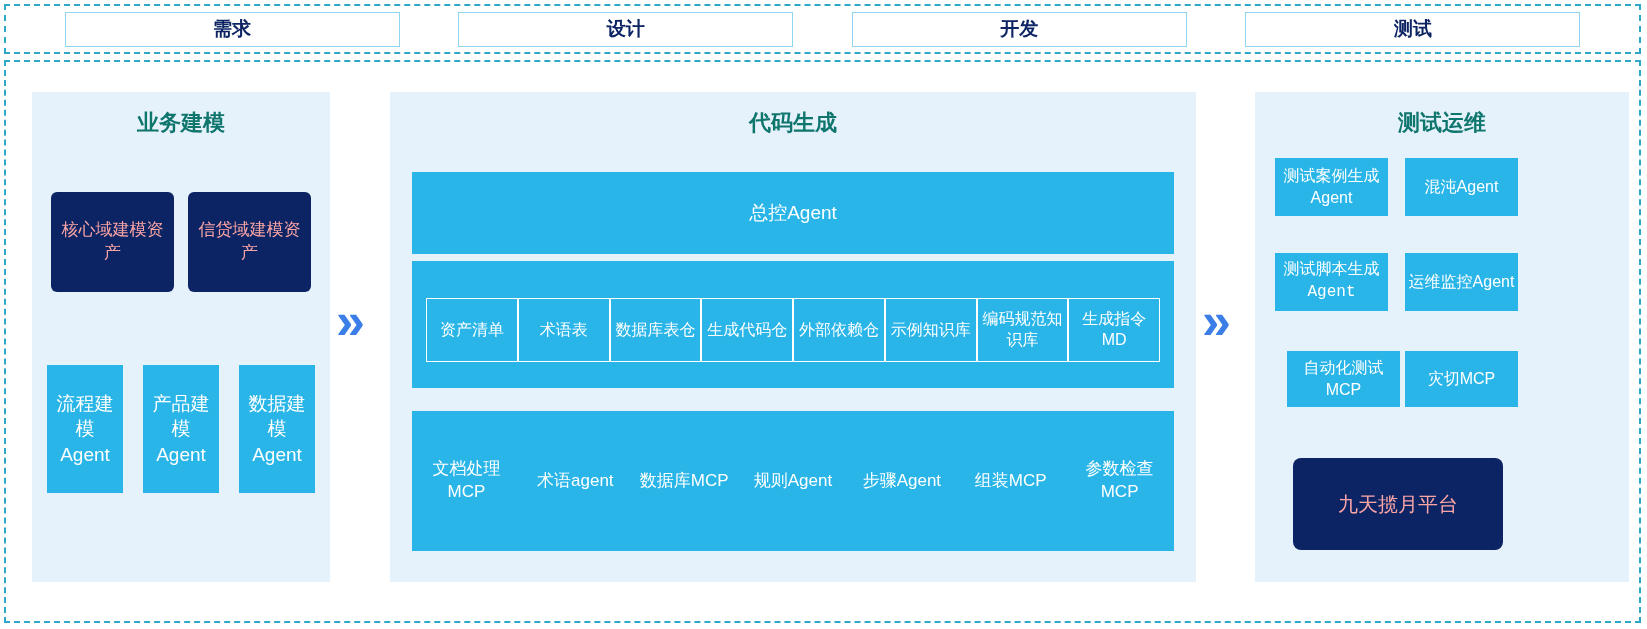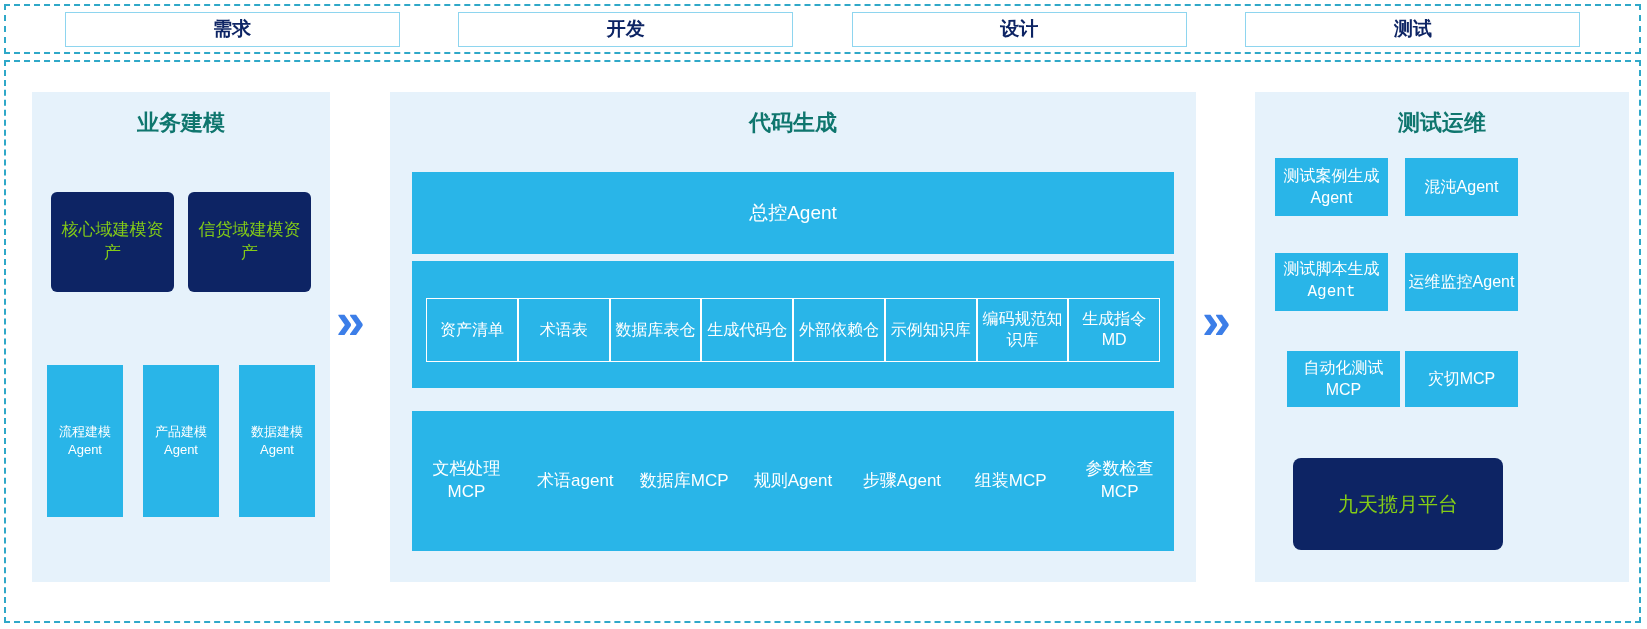--- a/index.html
+++ b/index.html
@@ -40,36 +40,36 @@
     text-align: center; padding-top: 16px;
     font-size: 22px; font-weight: bold; color: #0f766e;
   }
 
   .cyan-box {
     background: #29b5e8; color: #fff;
     display: flex; align-items: center; justify-content: center;
     text-align: center; line-height: 1.35;
   }
   .navy-box {
-    background: #0d2464; color: #84cc16; border-radius: 6px;
+    background: #0d2464; color: #fca5a5; border-radius: 6px;
     display: flex; align-items: center; justify-content: center;
     text-align: center; line-height: 1.35;
   }
 
   
   .assets-row {
     position: absolute; left: 0; right: 0; top: 100px;
     display: flex; justify-content: center; gap: 14px;
   }
   .asset-box { width: 123px; height: 100px; font-size: 17px; padding: 6px; }
   .agents-row {
     position: absolute; left: 0; right: 0; top: 273px;
     display: flex; justify-content: center; gap: 20px;
   }
-  .agent-box { width: 76px; height: 152px; font-size: 13px; padding: 4px; }
+  .agent-box { width: 76px; height: 128px; font-size: 19px; padding: 4px; }
 
   
   .master-bar {
     position: absolute; left: 22px; top: 80px;
     width: 762px; height: 82px; font-size: 19px;
   }
   .context-block {
     position: absolute; left: 22px; top: 169px;
     width: 762px; height: 127px;
     background: #29b5e8; color: #fff;
@@ -121,22 +121,22 @@
   .arrow-1 { left: 330px;  top: 233px; }
   .arrow-2 { left: 1196px; top: 233px; }
 </style>
 </head>
 <body>
 
 <div class="canvas">
 
   <div class="phase-strip">
     <div class="phase-box">需求</div>
+    <div class="phase-box">设计</div>
     <div class="phase-box">开发</div>
-    <div class="phase-box">设计</div>
     <div class="phase-box">测试</div>
   </div>
 
   <div class="main">
 
     <div class="panel panel-business">
       <div class="panel-title">业务建模</div>
       <div class="assets-row">
         <div class="navy-box asset-box">核心域建模资产</div>
         <div class="navy-box asset-box">信贷域建模资产</div>

